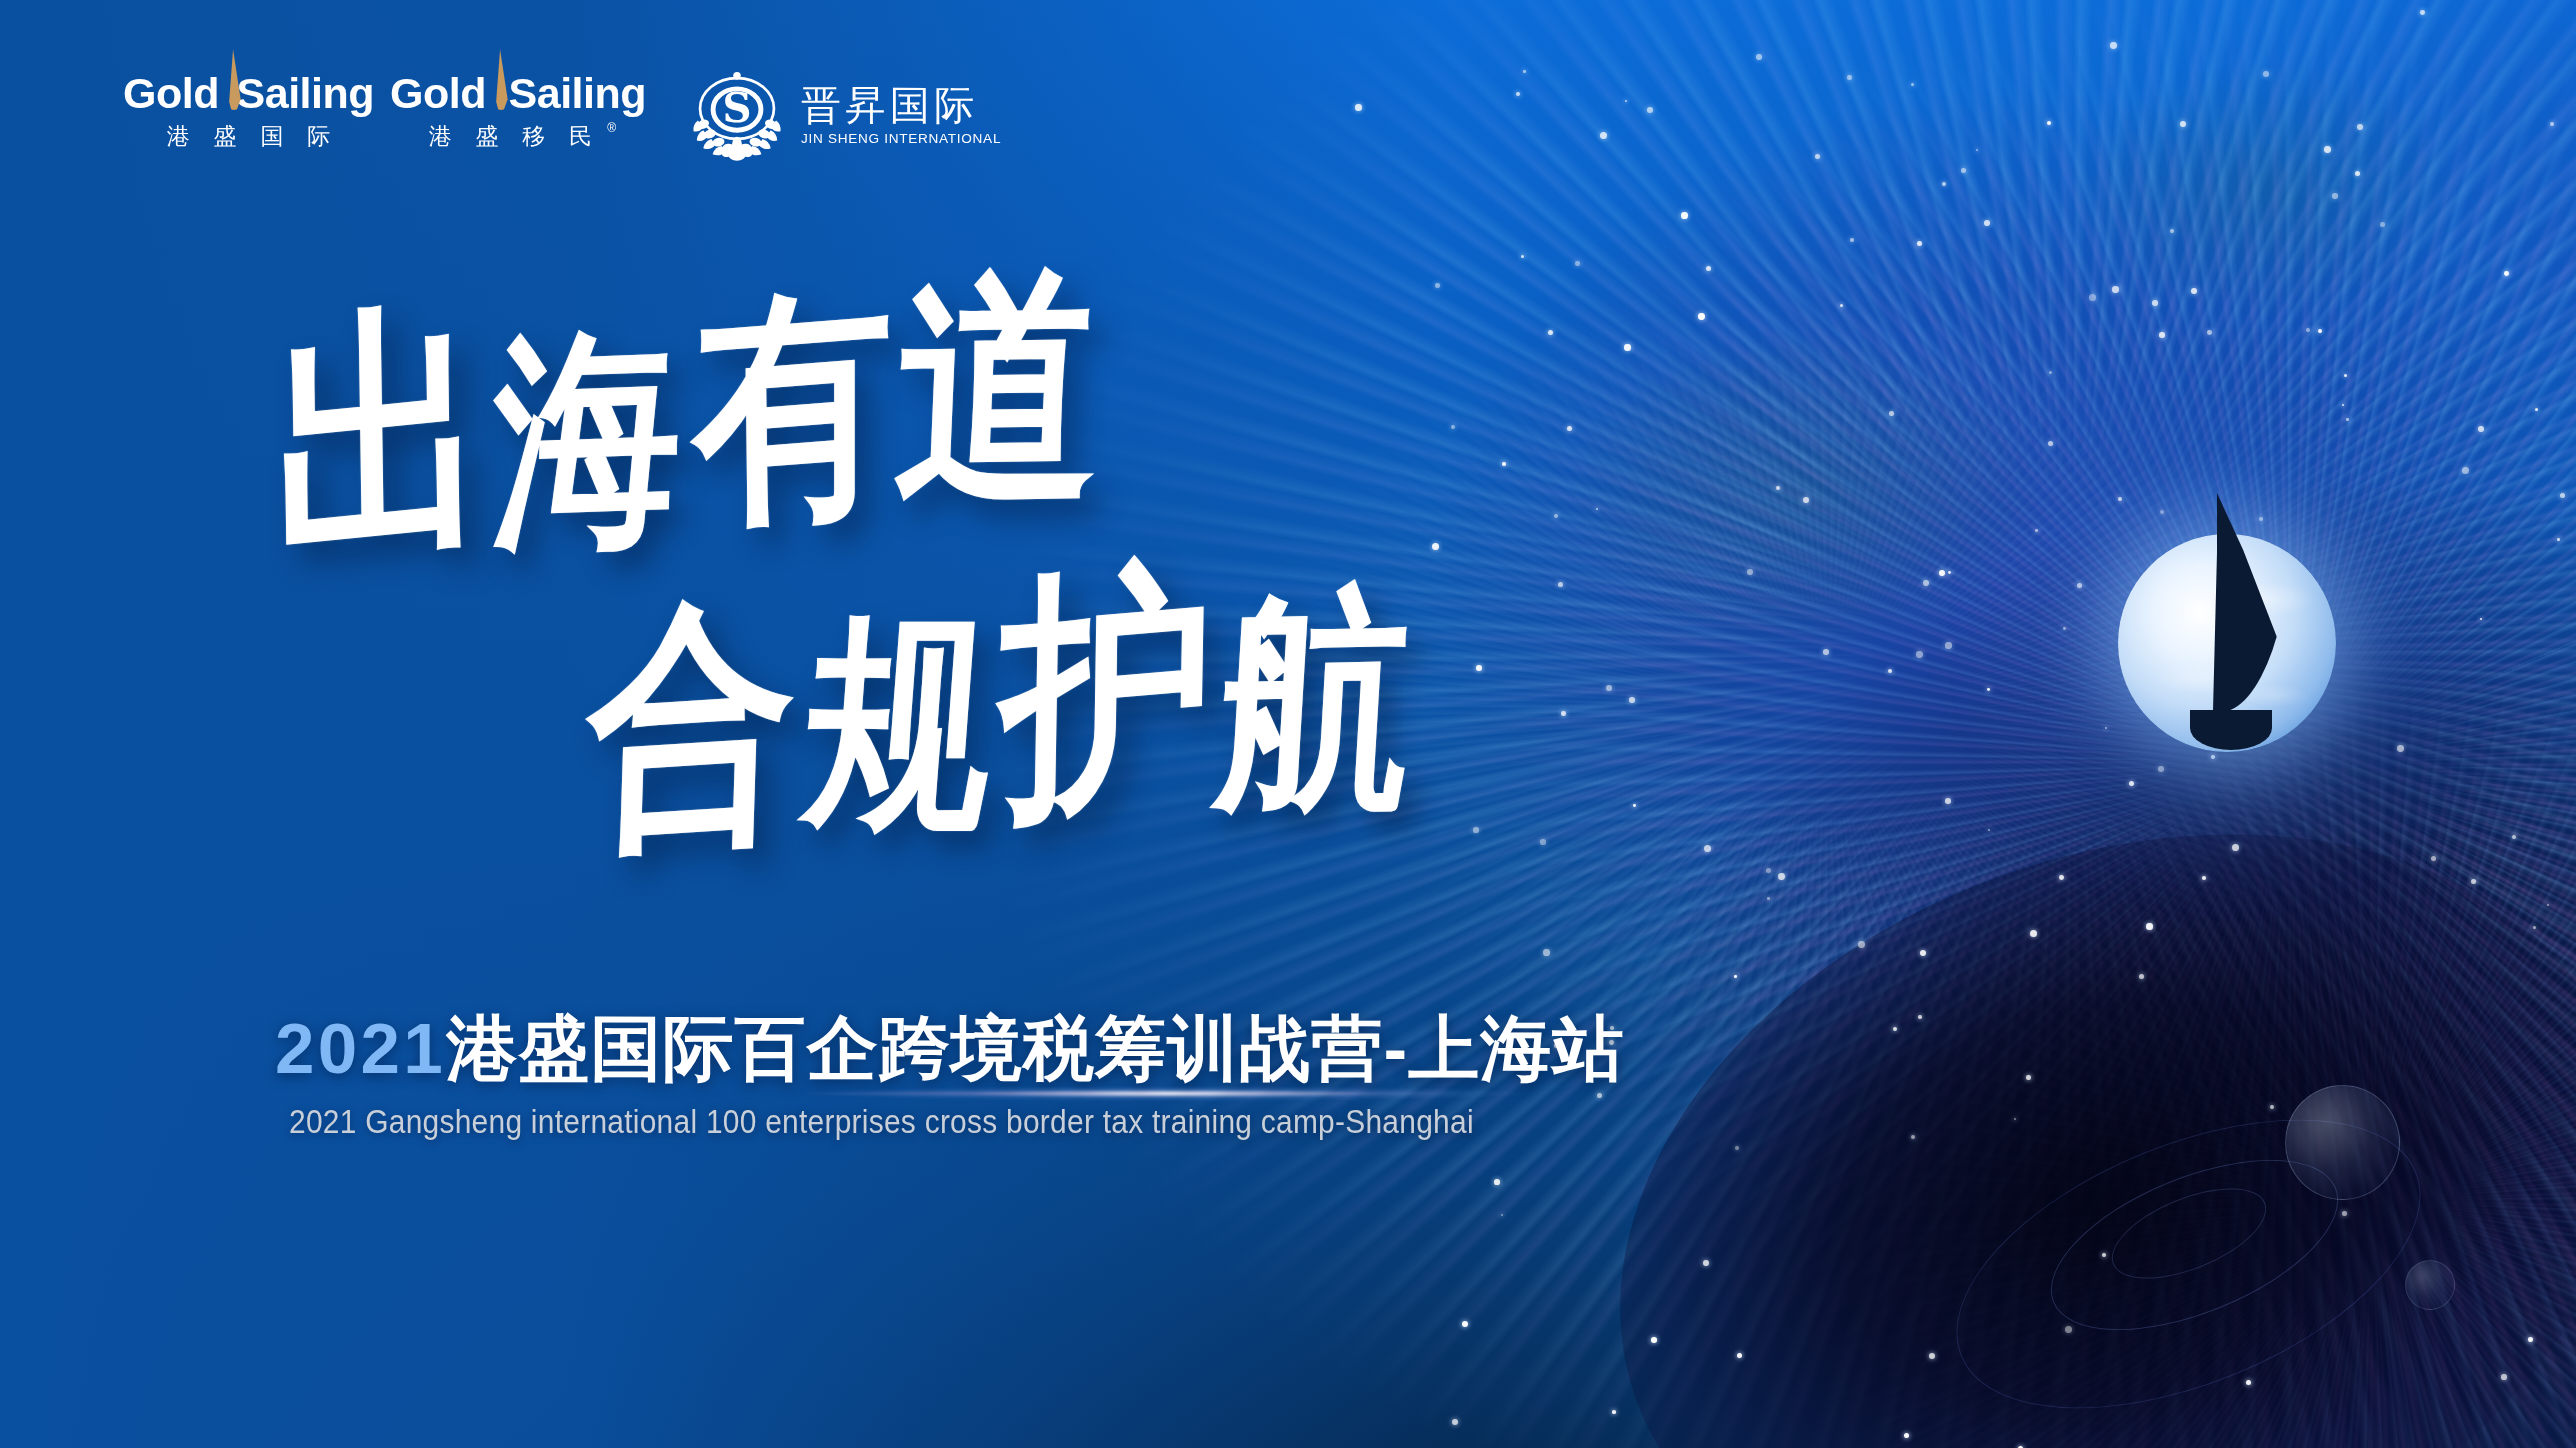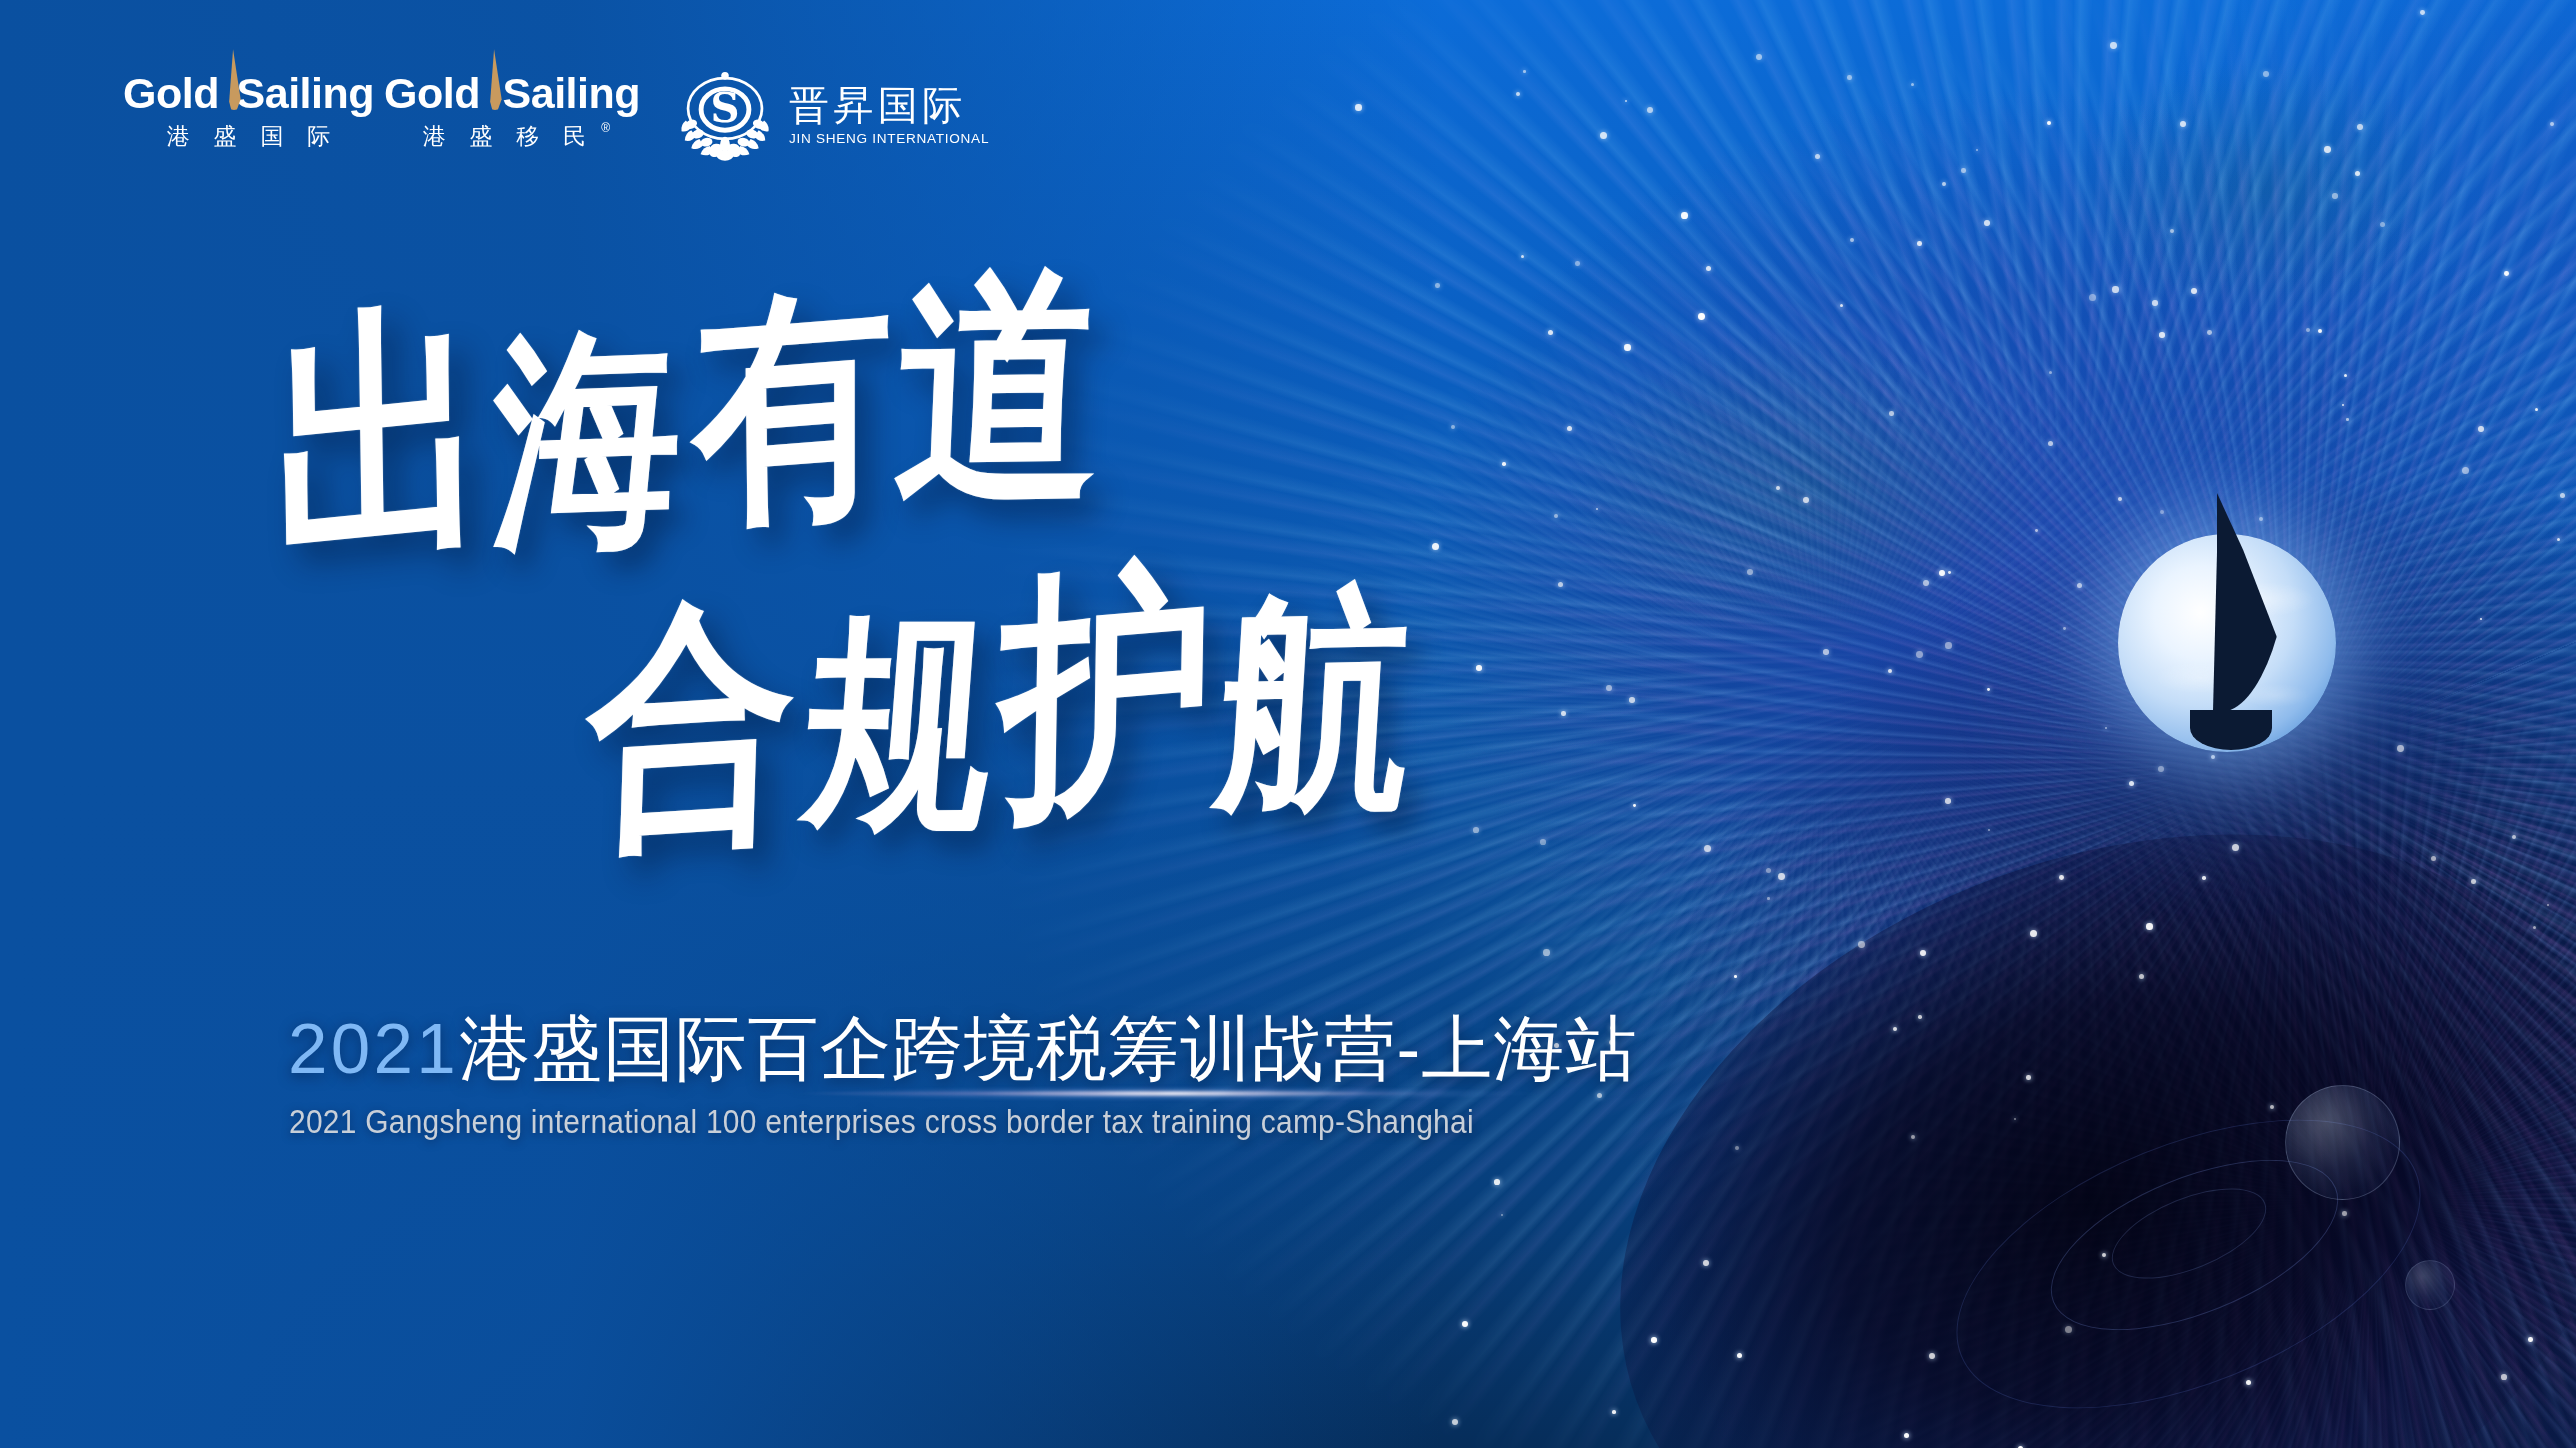--- a/index.html
+++ b/index.html
@@ -155,21 +155,21 @@
     border-radius:0 0 96% 0;
     clip-path:polygon(0 0, 34% 26%, 100% 86%, 86% 97%, 0 100%);
   }
   .hull{
     position:absolute; left:47px; top:217px; width:82px; height:40px;
     background:#0b1a33;
     border-radius:0 0 93px 93px / 0 0 50px 50px;
   }
 
   
-  .logos{position:absolute; left:123px; top:68px; display:flex; align-items:flex-start; gap:10px;}
+  .logos{position:absolute; left:123px; top:68px; display:flex; align-items:flex-start; gap:16px;}
   .logo{position:relative;}
   .gs-logo{width:507px;}
   .gs-row{
     position:relative; display:flex; align-items:center; justify-content:center;
     height:50px;
   }
   .gs-word{
     color:#fff;font-weight:700;font-size:43px;letter-spacing:-0.5px;line-height:1;
     font-family:"Liberation Sans", sans-serif;
   }
@@ -227,22 +227,22 @@
   
   .flare{
     position:absolute; left:736px; top:1077px; width:1036px; height:33px;
     background:
       radial-gradient(ellipse 371px 7.6px at 42% 50%, rgba(255,255,255,.95) 0%, rgba(225,230,255,.55) 26%, rgba(150,180,255,.18) 55%, rgba(120,160,255,0) 100%),
       radial-gradient(ellipse 491px 4.4px at 38% 50%, rgba(255,170,210,.45) 0%, rgba(255,150,200,0) 70%);
     filter:blur(1.1px);
     pointer-events:none;
   }
   .sub-cn{
-    position:absolute; left:288px; top:1002px;
-    font-size:71px; font-weight:400; letter-spacing:1.1px;
+    position:absolute; left:275px; top:1002px;
+    font-size:71px; font-weight:700; letter-spacing:1.1px;
     white-space:nowrap; color:#ffffff;
     text-shadow:0 3.3px 13px rgba(4,22,58,.55);
   }
   .sub-cn .yr{color:#7fb8f5;letter-spacing:3.3px;}
   .sub-en{
     position:absolute; left:289px; top:1102px;
     font-size:34px; letter-spacing:0.3px; white-space:nowrap;
     color:#c8cfd8; font-weight:400;
     transform:scaleX(.88); transform-origin:left center;
     text-shadow:0 2.2px 8.7px rgba(4,22,58,.5);

